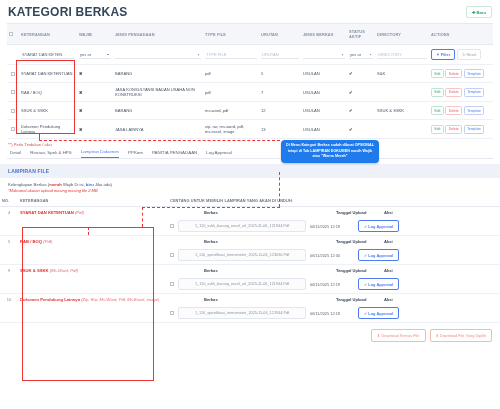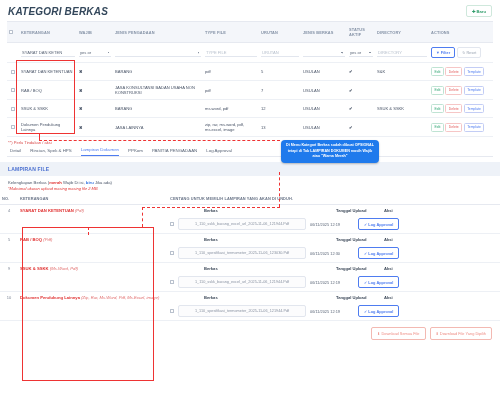--- a/index.html
+++ b/index.html
@@ -13,21 +13,21 @@
     position:relative;
     overflow:hidden;
   }
 
   
   .page-head {
     display:flex; align-items:center; justify-content:space-between;
     padding:5px 8px 4px 8px;
   }
   .page-title {
-    font-size:10px; font-weight:bold; color:#33475b; letter-spacing:.2px;font-style:italic;
+    font-size:12px; font-weight:bold; color:#33475b; letter-spacing:.2px;
   }
   .btn-new {
     border:1px solid #cfe8dc; background:#fff; color:#2f9c6a;
     font-size:4.2px; font-weight:bold; padding:2.5px 5px;
     border-radius:2px; white-space:nowrap;
   }
   .btn-new .gl { color:#2f9c6a; margin-right:1px; }
 
   
   .kat-wrap { padding:0 7px; }

